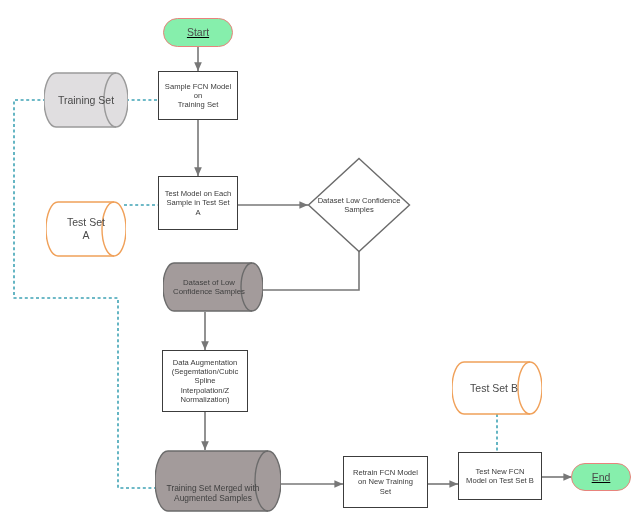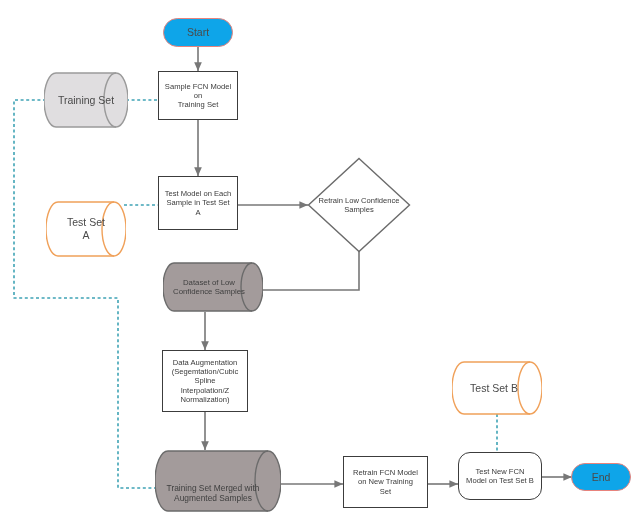--- a/index.html
+++ b/index.html
@@ -35,21 +35,22 @@
     z-index: 3;
     line-height: 1.22;
     color: #404040;
     white-space: pre-line;
     padding: 0 5px;
   }
   
   .term {
     border: 1.6px solid #e8837c;
     border-radius: 18px;
-    background: #0ea5e9;
+    background: #86efac;
+    text-decoration: underline;
   }
   .term .lbl { font-size: 10.5px; color: #4a4a4a; }
 
   
   .proc {
     border: 1.6px solid #3c3c3c;
     background: #ffffff;
   }
   .proc .lbl { font-size: 7.6px; color: #3a3a3a; }
 
@@ -143,21 +144,21 @@
   <div class="node proc" style="left:158px; top:176px; width:80px; height:54px;">
     <span class="lbl">Test Model on Each
 Sample in Test Set
 A</span>
   </div>
 
   <div class="node dec" style="left:307px; top:157px; width:104px; height:96px;">
     <svg class="dshape" viewBox="0 0 104 96" preserveAspectRatio="none">
       <path d="M 52 1.5 L 102.5 48 L 52 94.5 L 1.5 48 Z" fill="#ffffff" stroke="#6b6b6b" stroke-width="1.4"></path>
     </svg>
-    <span class="lbl">Retrain Low Confidence
+    <span class="lbl">Dataset Low Confidence
 Samples</span>
   </div>
 
   <div class="node cyl" style="left:156px; top:262px; width:100px; height:50px;margin-left:7px;">
     <svg class="cshape" viewBox="0 0 100 50" preserveAspectRatio="none">
       <path d="M 11 1 L 89 1 A 11 24 0 0 1 89 49 L 11 49 A 11 24 0 0 1 11 1 Z" fill="#a39b9b" stroke="#6b6b6b" stroke-width="1.4"></path>
       <path d="M 89 1 A 11 24 0 0 0 89 49" fill="none" stroke="#6b6b6b" stroke-width="1.4"></path>
     </svg>
     <span class="lbl" style="margin-right:8px;">Dataset of Low
 Confidence Samples</span>
@@ -187,21 +188,21 @@
   </div>
 
   <div class="node cyl setlabel" style="left:452px; top:361px; width:90px; height:54px;justify-content:center;">
     <svg class="cshape" viewBox="0 0 90 54" preserveAspectRatio="none">
       <path d="M 12 1 L 78 1 A 12 26 0 0 1 78 53 L 12 53 A 12 26 0 0 1 12 1 Z" fill="#ffffff" stroke="#f0a15a" stroke-width="1.4"></path>
       <path d="M 78 1 A 12 26 0 0 0 78 53" fill="none" stroke="#f0a15a" stroke-width="1.4"></path>
     </svg>
     <span class="lbl" style="margin-right:6px;">Test Set B</span>
   </div>
 
-  <div class="node proc" style="left:458px; top:452px; width:84px; height:48px;border-radius:12px;">
+  <div class="node proc" style="left:458px; top:452px; width:84px; height:48px;">
     <span class="lbl">Test New FCN
 Model on Test Set B</span>
   </div>
 
   <div class="node term" style="left:571px; top:463px; width:60px; height:28px;justify-content:center;">
     <span class="lbl">End</span>
   </div>
 
 </div>
 

